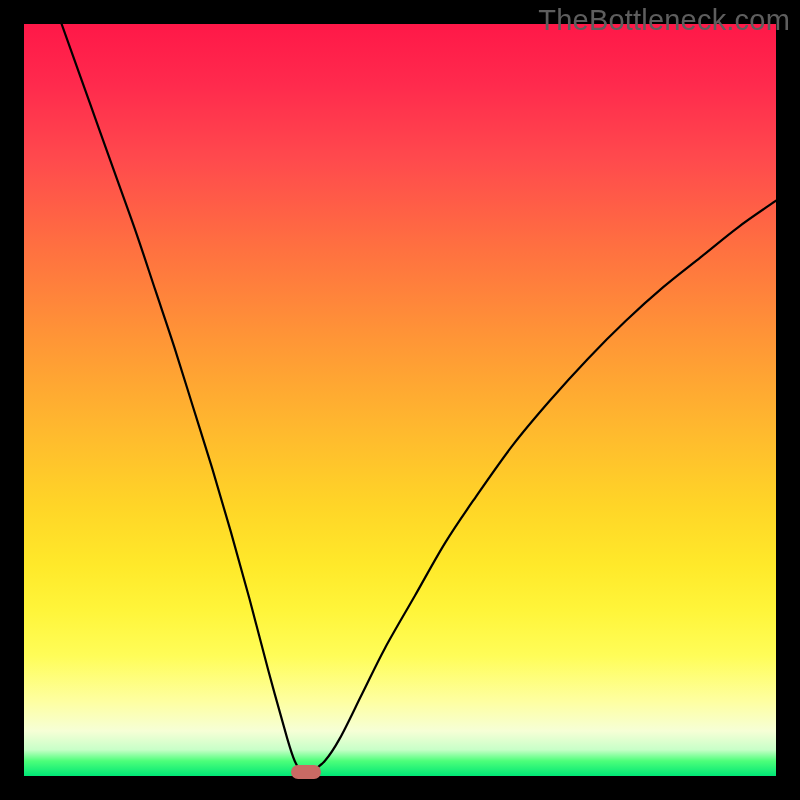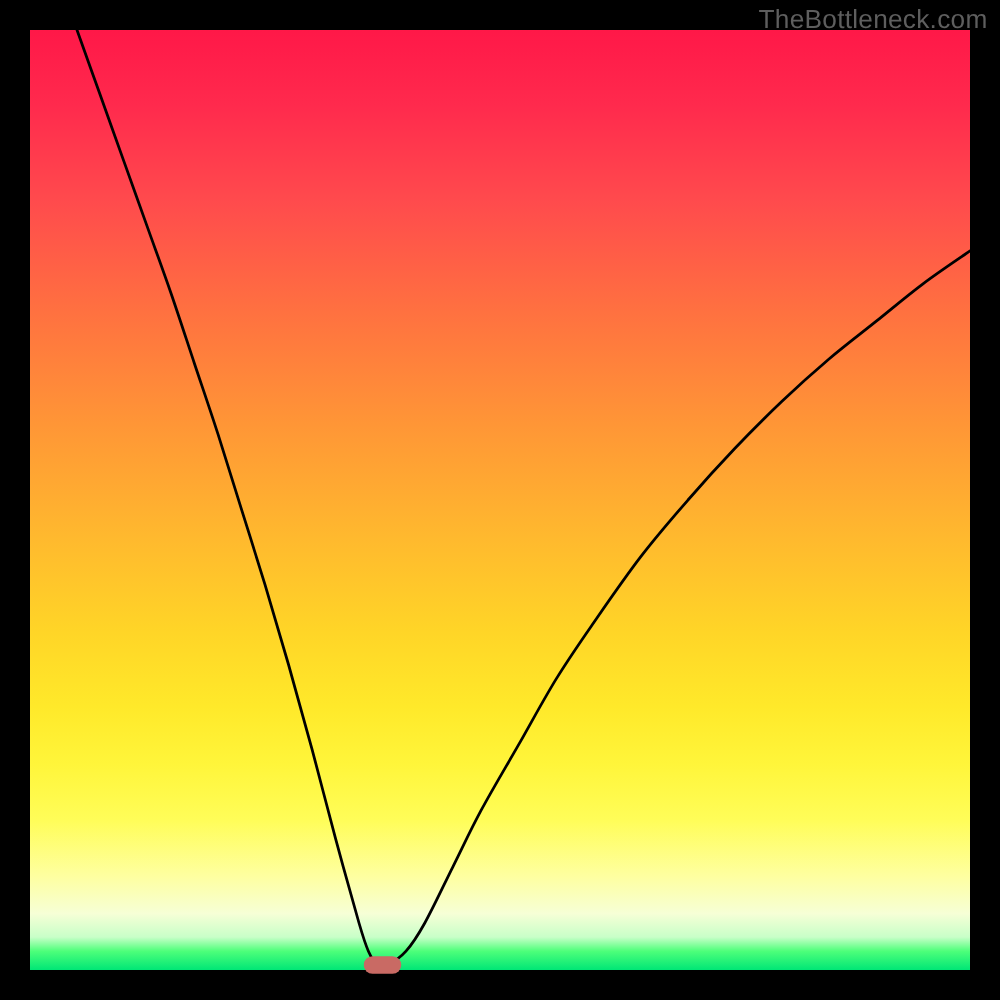--- a/index.html
+++ b/index.html
@@ -33,21 +33,21 @@
       #c8ffc8 96.5%,
       #4dff7a 98%,
       #00e676 100%
     );
   }
   .watermark {
     position: absolute;
     top: 4px;
     right: 10px;
     color: #5e5e5e;
-    font-size: 21px;
+    font-size: 29px;
     letter-spacing: 0.2px;
     user-select: none;
   }
   svg.curve {
     position: absolute;
     left: 0;
     top: 0;
     width: 752px;
     height: 752px;
   }

